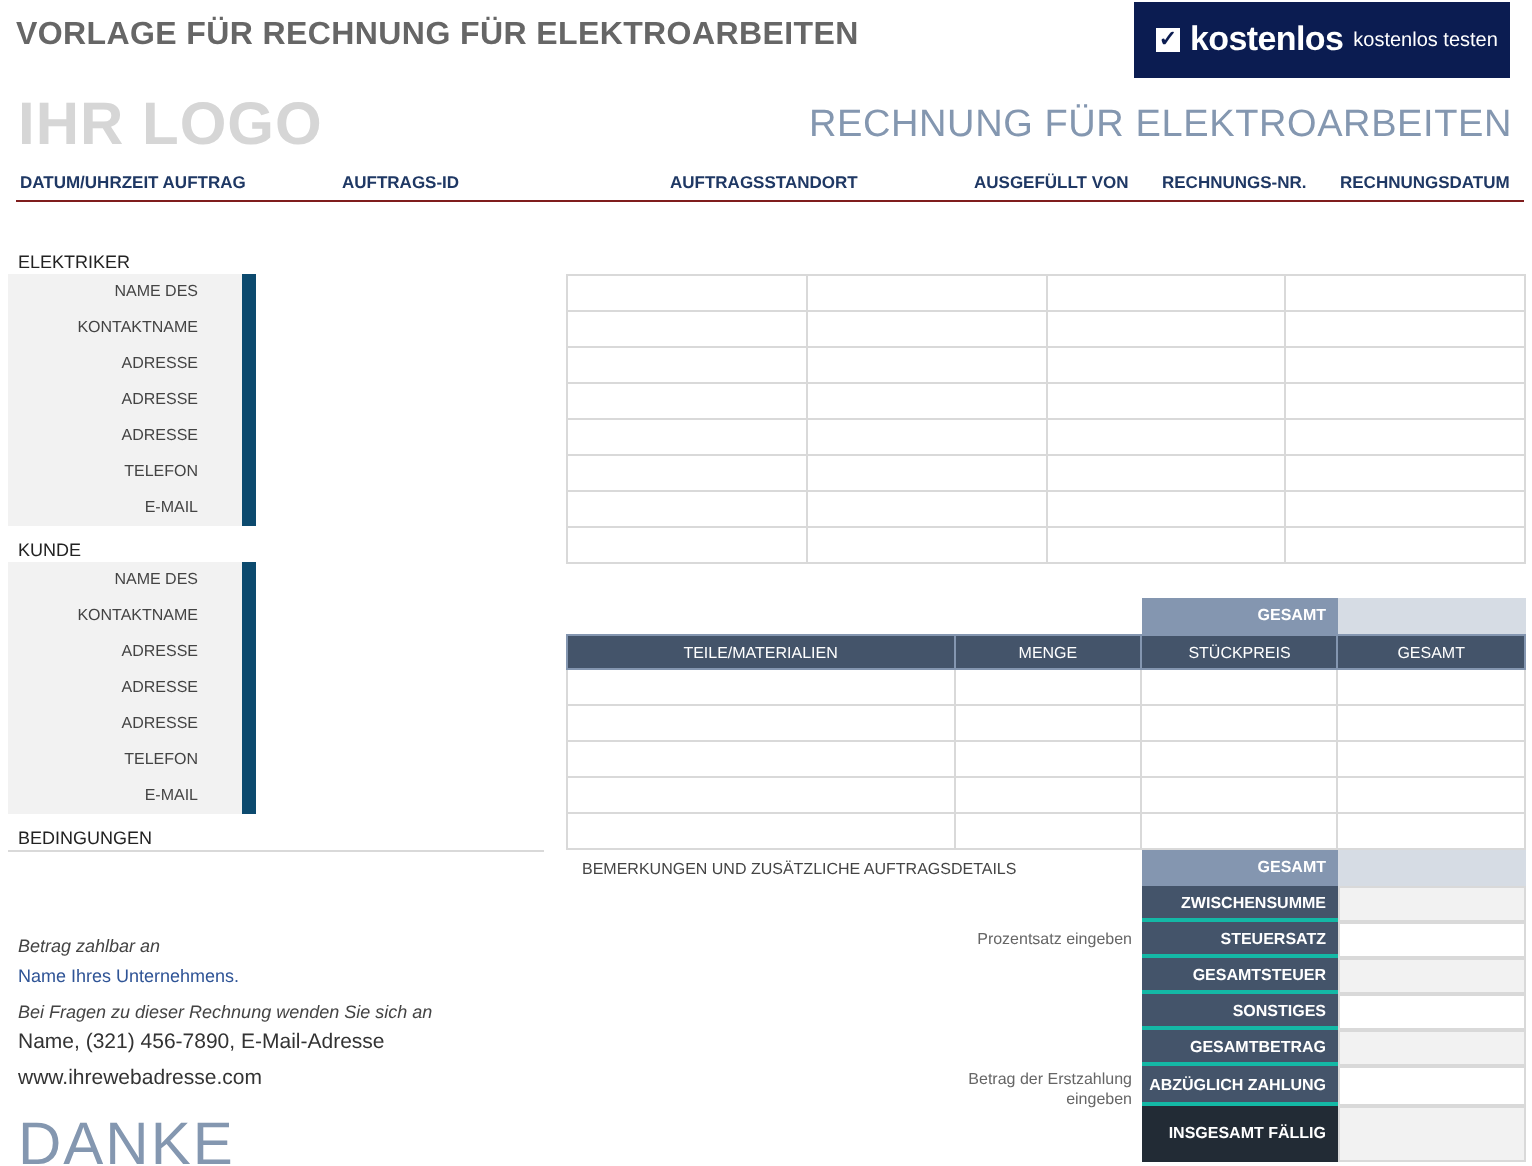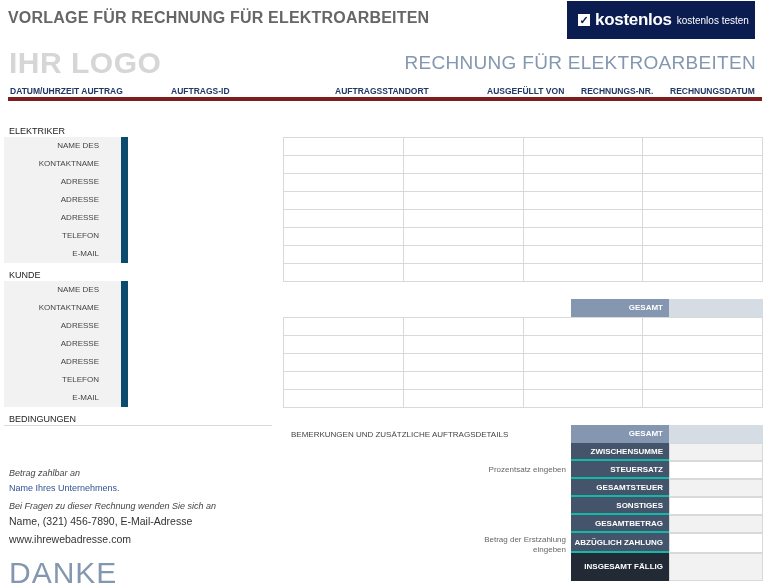--- a/index.html
+++ b/index.html
@@ -5,21 +5,21 @@
   * { box-sizing: border-box; margin: 0; padding: 0; }
   body { width: 766px; height: 583px; background: #fff; font-family: "Liberation Sans", sans-serif; color: #333; position: relative; overflow: hidden; }
   .abs { position: absolute; }
   .title { left: 8px; top: 9px; font-size: 16px; font-weight: bold; color: #666; letter-spacing: 0.2px; }
   .ss-banner { left: 567px; top: 1px; width: 188px; height: 38px; background: #0b1c51; color: #fff; display: flex; align-items: center; padding-left: 11px; }
   .ss-check { width: 12px; height: 12px; background: #fff; color: #0b1c51; font-size: 11px; font-weight: bold; line-height: 12px; text-align: center; margin-right: 5px; }
   .ss-brand { font-size: 17px; font-weight: bold; letter-spacing: -0.3px; }
   .ss-cta { font-size: 10px; margin-left: 5px; }
   .logo { left: 9px; top: 46px; font-size: 30px; font-weight: bold; color: #d6d6d6; letter-spacing: 0.5px; }
   .invoice-title { right: 10px; top: 52px; font-size: 19px; color: #8497b0; letter-spacing: 0.3px; }
-  .hdr-row { left: 8px; top: 86px; width: 754px; height: 15px; border-bottom: 4px solid #7f1d1d; font-size: 8.5px; font-weight: bold; color: #1f3864; }
+  .hdr-row { left: 8px; top: 86px; width: 754px; height: 15px; border-bottom: 1px solid #7f1d1d; font-size: 8.5px; font-weight: bold; color: #1f3864; }
   .hdr-row span { position: absolute; top: 0; }
   .sec-label { font-size: 9px; color: #222; }
   .sec-line { height: 1px; background: #d9d9d9; }
   .info-table { left: 4px; width: 268px; }
   .info-row { display: flex; height: 18px; }
   .info-lbl { width: 124px; background: #f2f2f2; font-size: 8px; color: #444; text-align: right; padding-right: 22px; line-height: 18px; border-right: 7px solid #0c4a6e; }
   .info-val { flex: 1; background: #fff; }
   .grid { left: 283px; width: 480px; border-collapse: collapse; }
   .grid th { background: #44546a; color: #fff; font-weight: normal; font-size: 8px; height: 17px; border: 1px solid #8496b0; }
   .grid td { height: 18px; border: 1px solid #d9d9d9; }
@@ -178,20 +178,26 @@
         <td></td>
         <td></td>
       </tr>
 </tbody>
   </table>
 <div class="abs sum-lbl light-lbl" style="left:571px;top:299px;width:98px;height:18px">GESAMT</div>
 <div class="abs" style="left:669px;top:299px;width:94px;height:18px;background:#d6dce4"></div>
 
 <table class="abs grid" style="top:317px">
   <tbody>
+      <tr>
+    <th class="c1">TEILE/MATERIALIEN</th>
+    <th class="c2">MENGE</th>
+    <th class="c3">STÜCKPREIS</th>
+    <th class="c4">GESAMT</th>
+  </tr>
   <tr>
         <td></td>
         <td></td>
         <td></td>
         <td></td>
       </tr>
   <tr>
         <td></td>
         <td></td>
         <td></td>

